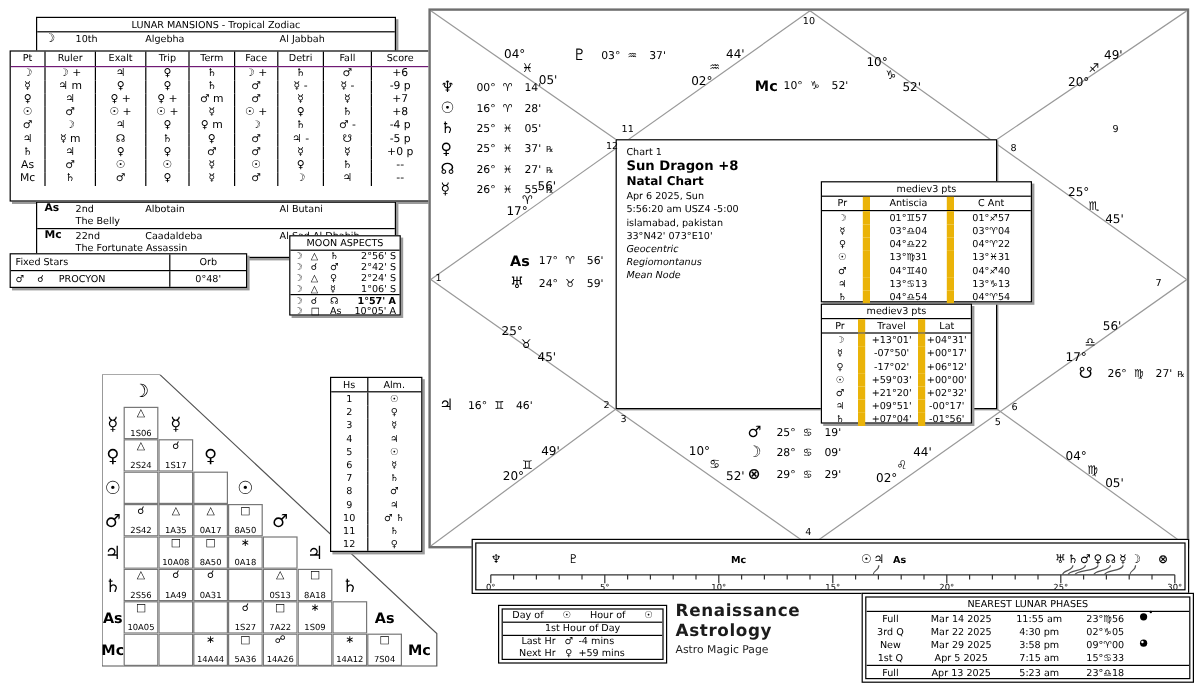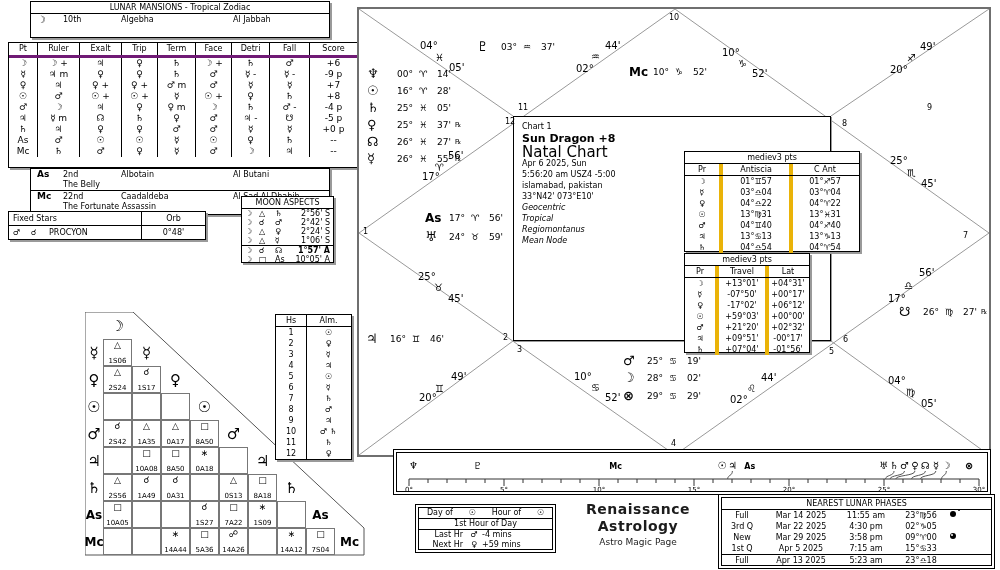--- a/index.html
+++ b/index.html
@@ -12,21 +12,21 @@
   
   .man-row{display:grid;grid-template-columns:26px 58px 112px 1fr;padding-left:6px;line-height:11px;font-size:8px}
   .man-pt{font-size:10px;font-weight:bold}
   .man-sub{padding-left:32px;line-height:10px;font-size:8px}
   .man-block{border-bottom:1px solid #000}
   .man-block:last-child{border-bottom:none}
   
   .dig-row{display:grid;grid-template-columns:28px 42px 42px 36px 38px 36px 38px 40px 48px;line-height:11px;height:11px}
   .dig-row span{text-align:center;border-left:1px solid #000;overflow:hidden;font-size:9px}
   .dig-row span:first-child{border-left:none}
-  .dig-head{border-bottom:3px solid #701a75;font-size:8px;height:12px;line-height:12px}
+  .dig-head{border-bottom:1px solid #701a75;font-size:8px;height:12px;line-height:12px}
   .dig-head span{font-size:8px}
   
   .fs-row{display:grid;grid-template-columns:1fr 64px;line-height:13px;height:13px;font-size:8px}
   .fs-row .fs-orb{border-left:1px solid #000;text-align:center}
   .fs-head{border-bottom:1px solid #000}
   .fs-title{padding-left:4px}
   .fs-body{padding-left:4px;display:grid;grid-template-columns:18px 18px 1fr}
   
   .ma-row{display:grid;grid-template-columns:14px 16px 18px 1fr;line-height:9px;height:9px;font-size:8px;padding:0 3px}
   .ma-row .orb{text-align:right}
@@ -56,55 +56,55 @@
   .wp.compact .wpg{width:24px}
   .wpg.lbl{font-size:12px}
   .wpd{width:22px;font-size:9px}
   .wps{width:18px;font-size:9px}
   .wpm{width:18px;font-size:9px}
   .wpr{font-size:7px;vertical-align:super}
   #chart-info{position:absolute;left:154px;top:107px;width:318px;height:225px;border:1px solid #000;
               box-shadow:1px 1px 0 #999;background:#fff;padding:4px 0 0 8px;box-sizing:border-box}
   .ci-sm{font-size:8px;line-height:11px}
   .ci-title{font-size:11px;font-weight:bold;line-height:14px}
-  .ci-bold{font-size:15px;font-weight:normal;line-height:12px}
+  .ci-bold{font-size:10px;font-weight:bold;line-height:12px}
   .ci-it{font-size:8px;font-style:italic;line-height:11px}
   .med{position:absolute;background:#fff;border:1px solid #000;box-shadow:2px 2px 0 #9a9a9a;box-sizing:border-box}
   .med-row{display:grid;line-height:11px;height:11px;text-align:center;font-size:8px}
-  .med-row span{border-left:4px solid #eab308;overflow:hidden}
+  .med-row span{border-left:6px solid #eab308;overflow:hidden}
   .med-row span:first-child{border-left:none}
   .med-head{border-bottom:1px solid #000}
   #med1 .med-row{grid-template-columns:34px 70px 68px}
   #med2 .med-row{grid-template-columns:30px 50px 42px}
   
   .dbl{position:absolute;border:1px solid #000;padding:2px;background:#fff;box-sizing:border-box}
   .dbl-in{border:1px solid #000;width:100%;height:100%;box-sizing:border-box;overflow:hidden}
   
   .hb-row{display:flex;line-height:10px;height:10px;font-size:8px;align-items:center}
   .hb-b{border-bottom:1px solid #000}
   .hb-c{justify-content:center}
   .hb-lab{width:44px;text-align:right;padding-right:3px}
   .hb-g{width:16px;text-align:center}
   
-  #brand{position:absolute;left:563px;top:501px;width:150px;text-align:center}
+  #brand{position:absolute;left:563px;top:501px;width:150px;}
   .brand-big{font-size:14px;font-weight:bold;color:#1c1c1c;line-height:17px;letter-spacing:0.5px}
   .brand-sm{font-size:9px;color:#1c1c1c;line-height:14px}
   
   .lp-row{display:grid;grid-template-columns:40px 78px 52px 58px 1fr;line-height:11px;height:11px;font-size:8px;text-align:center}
   .lp-row.last{border-top:1px solid #000}
   .ecl{display:inline-block;width:6px;height:6px;border-radius:50%;background:#000;position:relative;top:1px}
   .ecl.lunar::after{content:"";position:absolute;right:-4px;top:-2px;width:2px;height:2px;border-radius:50%;background:#000}
   .ecl.solar::after{content:"";position:absolute;left:1px;top:1px;width:2px;height:2px;border-radius:50%;background:#fff}
 </style>
 </head>
 <body>
 
 <div id="screen">
 
-  <div class="panel shadow" style="left:30px;top:1px;width:300px;height:37px">
+  <div class="panel shadow" style="left:30px;top:14px;width:300px;height:37px">
     <div class="hdr">LUNAR MANSIONS - Tropical Zodiac</div>
     <div class="man-row">
       <span class="man-pt">☽</span>
       <span>10th</span>
       <span>Algebha</span>
       <span>Al Jabbah</span>
     </div>
   </div>
 
   <div class="panel shadow" style="left:8px;top:42px;width:352px;height:126px">
@@ -451,21 +451,20 @@
 
     <div id="chart-info">
       <div class="ci-sm">Chart 1</div>
       <div class="ci-title">Sun Dragon +8</div>
       <div class="ci-bold">Natal Chart</div>
       <div class="ci-sm">Apr 6 2025, Sun</div>
       <div class="ci-sm">5:56:20 am  USZ4 -5:00</div>
       <div class="ci-sm">islamabad, pakistan</div>
       <div class="ci-sm">33°N42' 073°E10'</div>
       <div class="ci-it">Geocentric</div>
-      <div class="ci-it">Tropical</div>
       <div class="ci-it">Regiomontanus</div>
       <div class="ci-it">Mean Node</div>
     </div>
 
     <div class="med" id="med1" style="left:325px;top:142px;width:176px;height:101px">
       <div class="hdr">mediev3 pts</div>
       <div class="med-row med-head">
         <span>Pr</span>
         <span>Antiscia</span>
         <span>C Ant</span>
@@ -662,21 +661,21 @@
       <div class="wp compact" style="left: 264px; top: 344px;">
         <span class="wpg">♂</span>
         <span class="wpd">25°</span>
         <span class="wps">♋</span>
         <span class="wpm">19'</span>
       </div>
       <div class="wp compact" style="left: 264px; top: 361px;">
         <span class="wpg">☽</span>
         <span class="wpd">28°</span>
         <span class="wps">♋</span>
-        <span class="wpm">02'</span>
+        <span class="wpm">09'</span>
       </div>
       <div class="wp compact" style="left: 264px; top: 379px;">
         <span class="wpg">⊗</span>
         <span class="wpd">29°</span>
         <span class="wps">♋</span>
         <span class="wpm">29'</span>
       </div>
       <div class="wp compact" style="left: 270px; top: 56px;">
         <span class="wpg lbl">Mc</span>
         <span class="wpd">10°</span>

